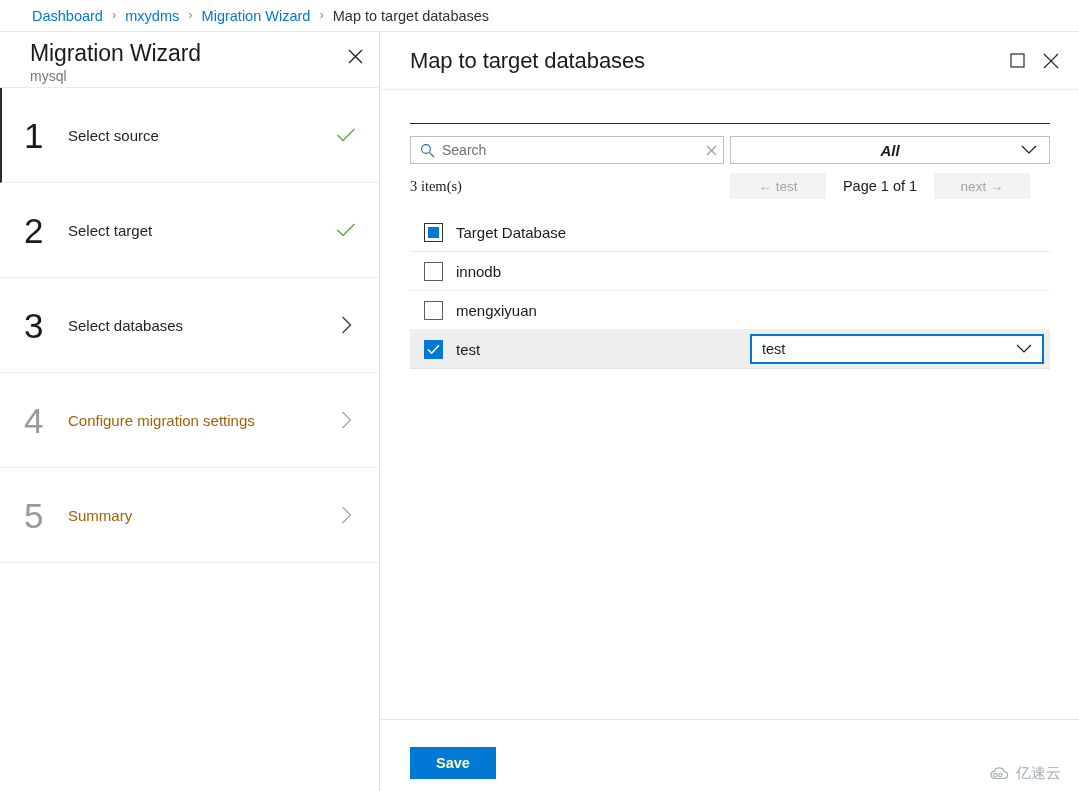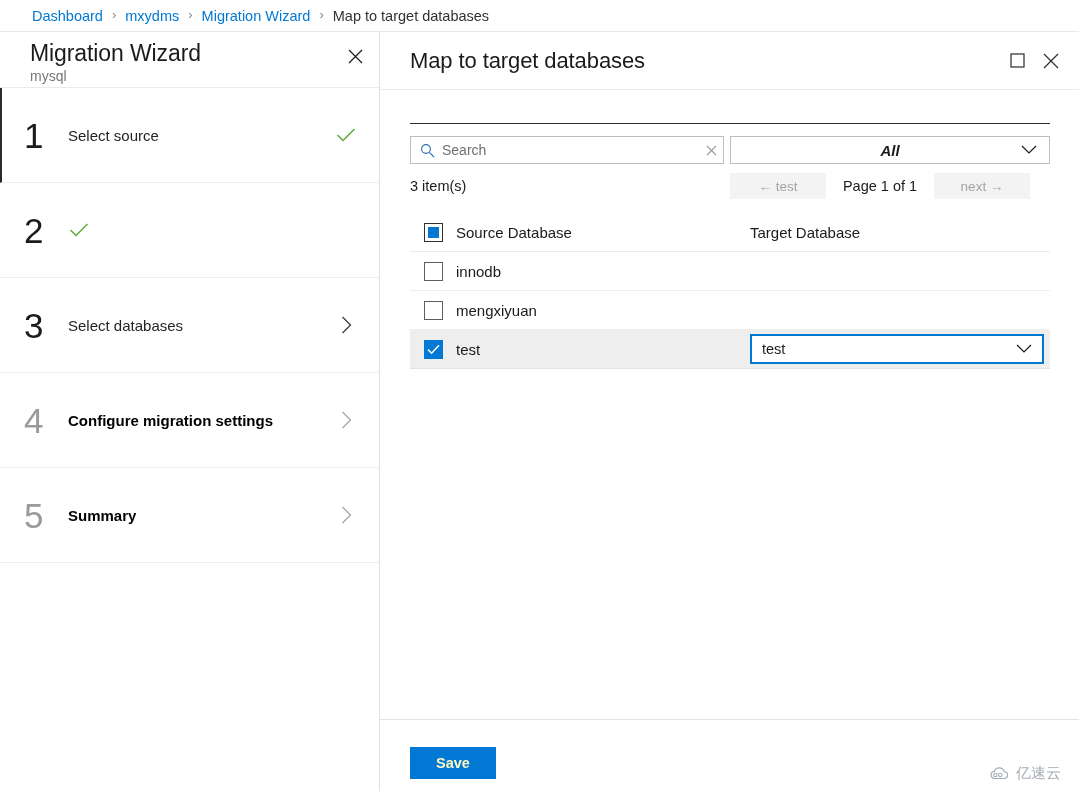--- a/index.html
+++ b/index.html
@@ -99,21 +99,21 @@
     width: 44px;
     line-height: 1;
     flex: 0 0 44px;
   }
   .step-label {
     font-size: 15px;
     color: #242424;
     flex: 1 1 auto;
   }
   .step.disabled .step-num { color: #9a9a9a; }
-  .step.disabled .step-label { color: #000000; font-weight: bold; }
+  .step.disabled .step-label { color: #a16207; }
   .step-state { width: 22px; flex: 0 0 22px; display: flex; justify-content: center; }
   .chev { color: #3b3b3b; }
   .step.disabled .chev { color: #a6a6a6; }
   .check { color: #5cab3c; }
 
   
   #content-blade {
     flex: 1 1 auto;
     height: 759px;
     display: flex;
@@ -217,20 +217,21 @@
     display: flex;
     align-items: center;
     margin-top: 9px;
     height: 26px;
   }
   #item-count {
     width: 320px;
     flex: 0 0 320px;
     font-size: 14.5px;
     color: #1b1b1b;
+    font-family: Liberation Serif, serif;
   }
   #pager { display: flex; align-items: center; gap: 0; }
   .pager-btn {
     height: 26px;
     min-width: 96px;
     background: #f3f3f3;
     color: #a3a3a3;
     font-size: 13.5px;
     display: flex; align-items: center; justify-content: center;
     cursor: default;
@@ -377,20 +378,21 @@
         <div class="step-label">Select source</div>
         <div class="step-state">
           <svg class="check" width="20" height="16" viewBox="0 0 20 16" aria-hidden="true">
             <path d="M1.5 8 L7 13.5 L18.5 2" stroke="currentColor" stroke-width="1.5" fill="none"></path>
           </svg>
         </div>
       </div>
 
       <div class="step">
         <div class="step-num">2</div>
+        <div class="step-label">Select target</div>
         <div class="step-state">
           <svg class="check" width="20" height="16" viewBox="0 0 20 16" aria-hidden="true">
             <path d="M1.5 8 L7 13.5 L18.5 2" stroke="currentColor" stroke-width="1.5" fill="none"></path>
           </svg>
         </div>
       </div>
 
       <div class="step">
         <div class="step-num">3</div>
         <div class="step-label">Select databases</div>
@@ -480,21 +482,20 @@
           <button class="pager-btn">next →</button>
         </div>
       </div>
 
       <div id="db-table">
 
         <div class="tr header">
           <div class="cell-check">
             <span class="cbx indeterminate"></span>
           </div>
-          <div class="cell-source">Source Database</div>
           <div class="cell-target">Target Database</div>
         </div>
 
         <div class="tr">
           <div class="cell-check">
             <span class="cbx"></span>
           </div>
           <div class="cell-source">innodb</div>
           <div class="cell-target"></div>
         </div>

